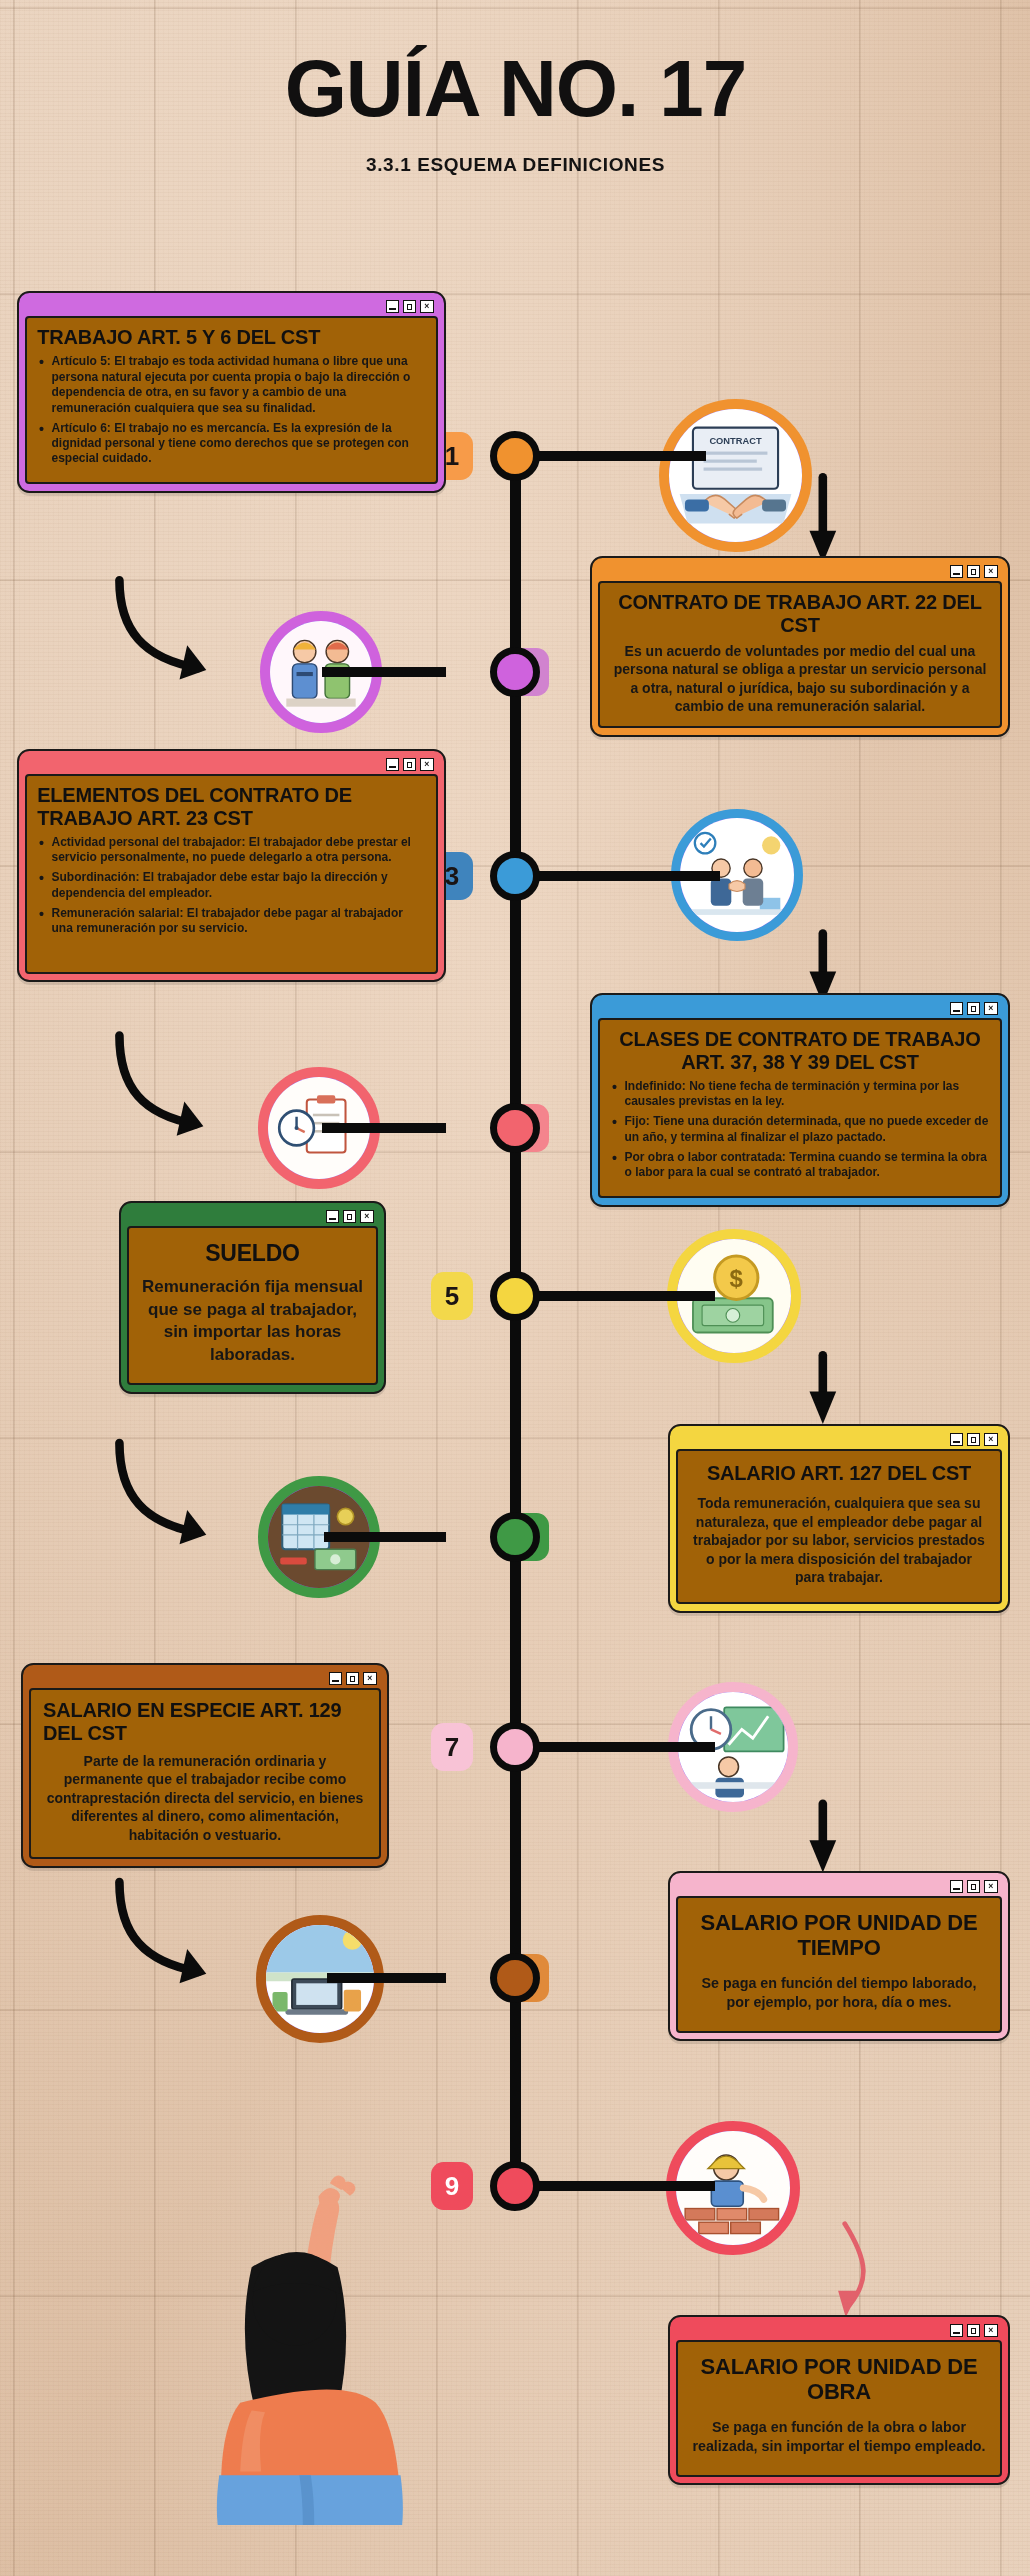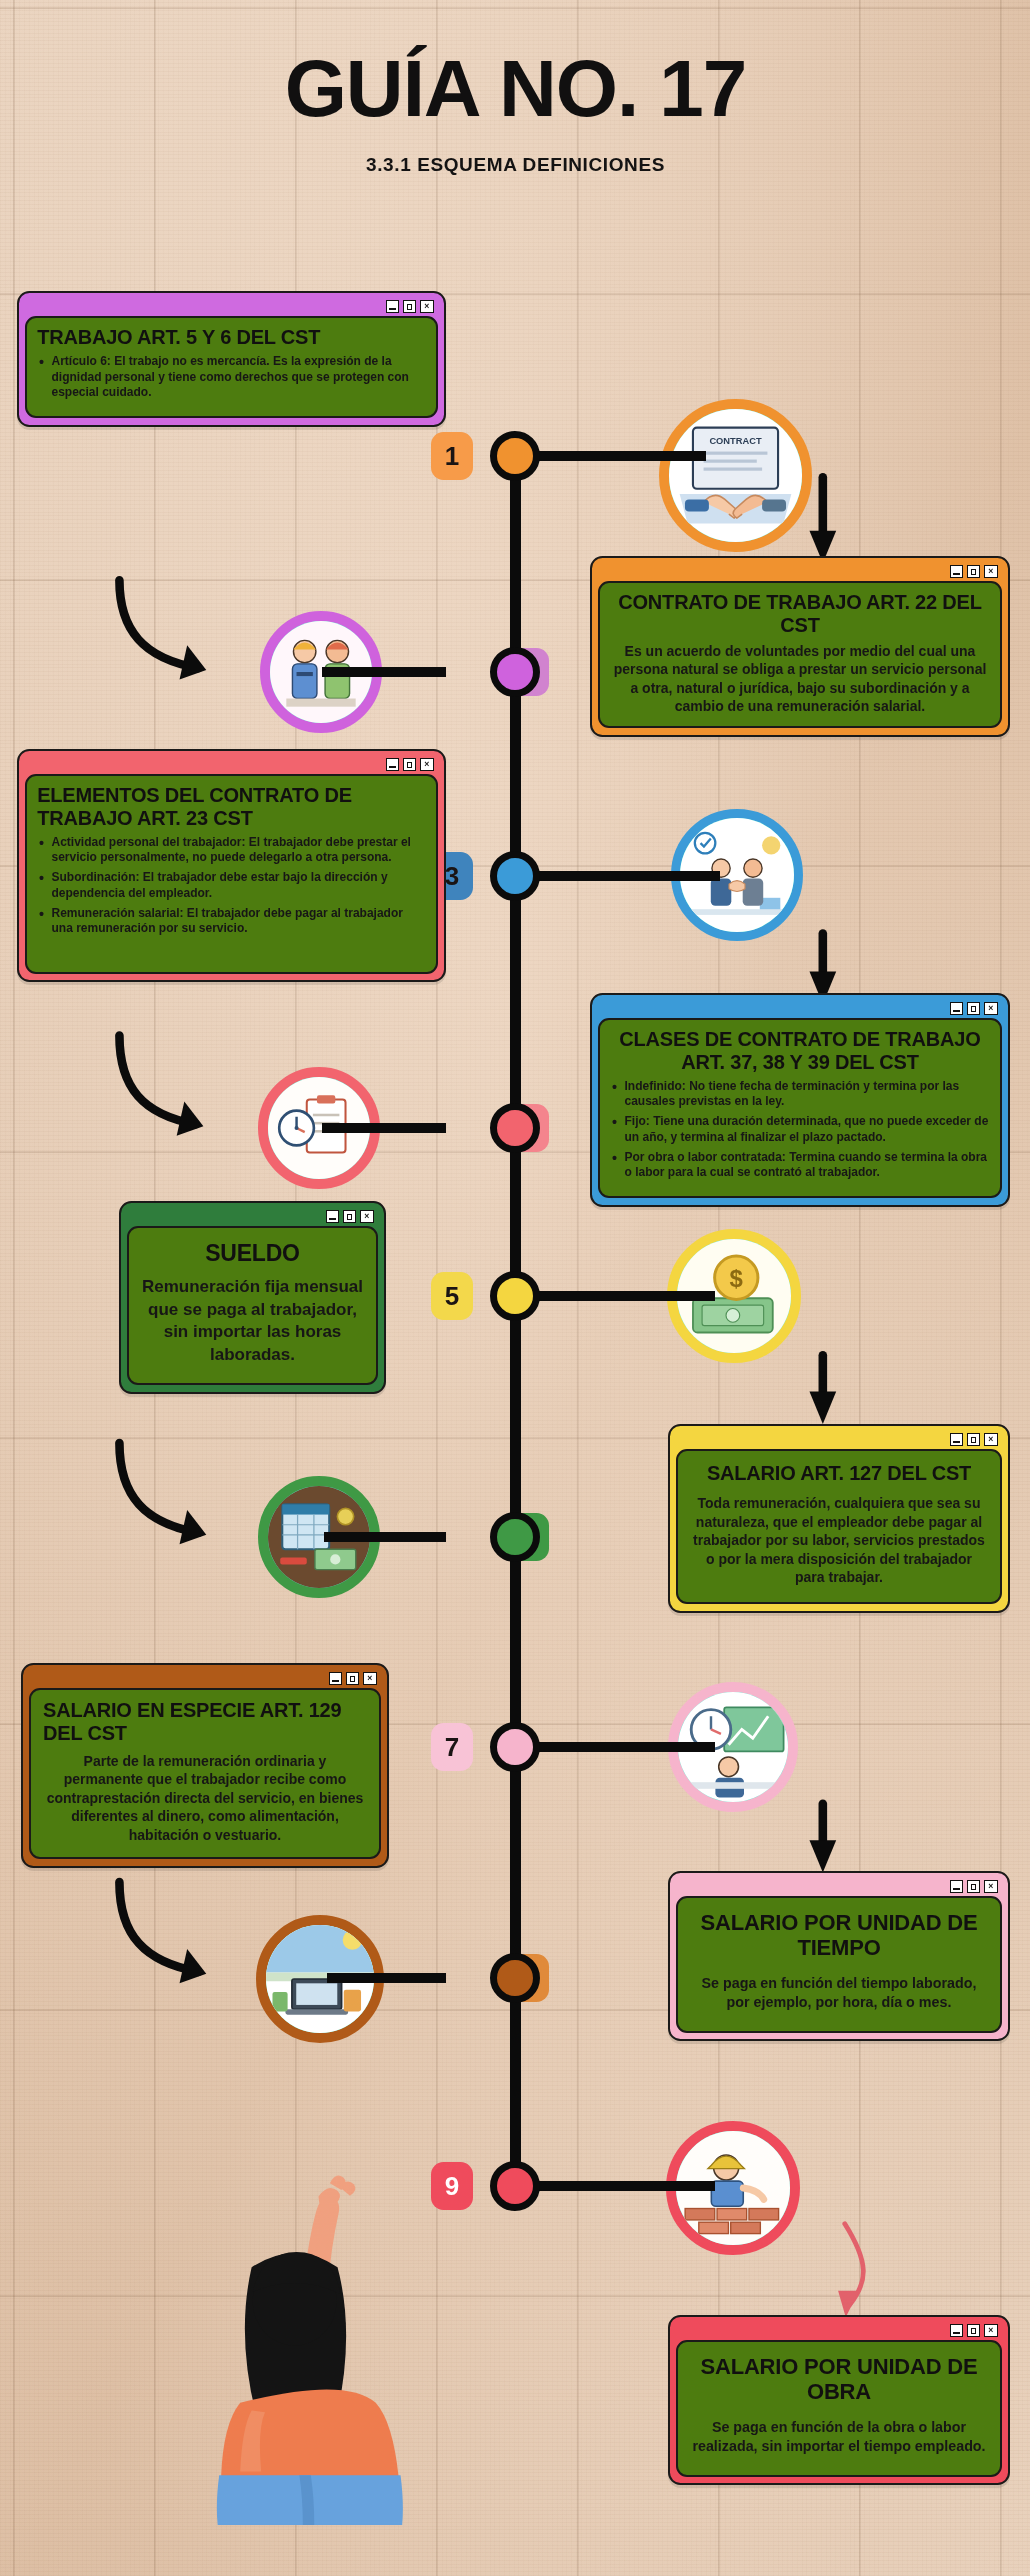--- a/index.html
+++ b/index.html
@@ -129,23 +129,23 @@
     display: flex; align-items: center; justify-content: center;
     font-size: 8.6px; line-height: 1; font-weight: bold; color: #121111;
   }
   .card .winbtn .sq {
     width: 5.7px; height: 5.7px; border: 1.9px solid #121111;
   }
   .card .winbtn .mn {
     width: 6.7px; height: 1.9px; background: #121111; margin-top: 4.8px;
   }
   .card .body {
-    background: #4d7c0f;
+    background: #a16207;
     border: 2.9px solid #1b1a19;
-    border-radius: 11px;
+    border-radius: 4px;
     padding: 8.6px 10.5px 10.5px 10.5px;
   }
   .card h3 {
     font-size: 20px;
     font-weight: bold;
     color: #111010;
     text-align: center;
     line-height: 1.12;
     margin-bottom: 5.7px;
     letter-spacing: -0.2px;
@@ -174,21 +174,21 @@
     position: absolute; left: 1.9px; top: -1px;
     font-size: 14.3px;
   }
 
   
   .medal {
     position: absolute;
     border-radius: 50%;
     border-style: solid;
     overflow: hidden;
-    background: #5eead4;
+    background: #8b5cf6;
   }
 
   
   #girl { position: absolute; left: 160px; top: 2124px; width: 315px; height: 401px; }
 
   
   #source {
     position: absolute;
     left: 11.5px;
     top: 2516px;
@@ -442,20 +442,21 @@
           <div class="mn"></div>
         </div>
       <div class="winbtn">
           <div class="sq"></div>
         </div>
       <div class="winbtn">×</div>
     </div>
     <div class="body">
       <h3 class="left">TRABAJO ART. 5 Y 6 DEL CST</h3>
       <ul>
+        <li>Artículo 5: El trabajo es toda actividad humana o libre que una persona natural ejecuta por cuenta propia o bajo la dirección o dependencia de otra, en su favor y a cambio de una remuneración cualquiera que sea su finalidad.</li>
         <li>Artículo 6: El trabajo no es mercancía. Es la expresión de la dignidad personal y tiene como derechos que se protegen con especial cuidado.</li>
       </ul>
     </div>
   </div>
 
   <div class="card" style="left:590px;top:556px;width:420px;background:#f0922f;">
     <div class="titlebar">
       <div class="winbtn">
           <div class="mn"></div>
         </div>

